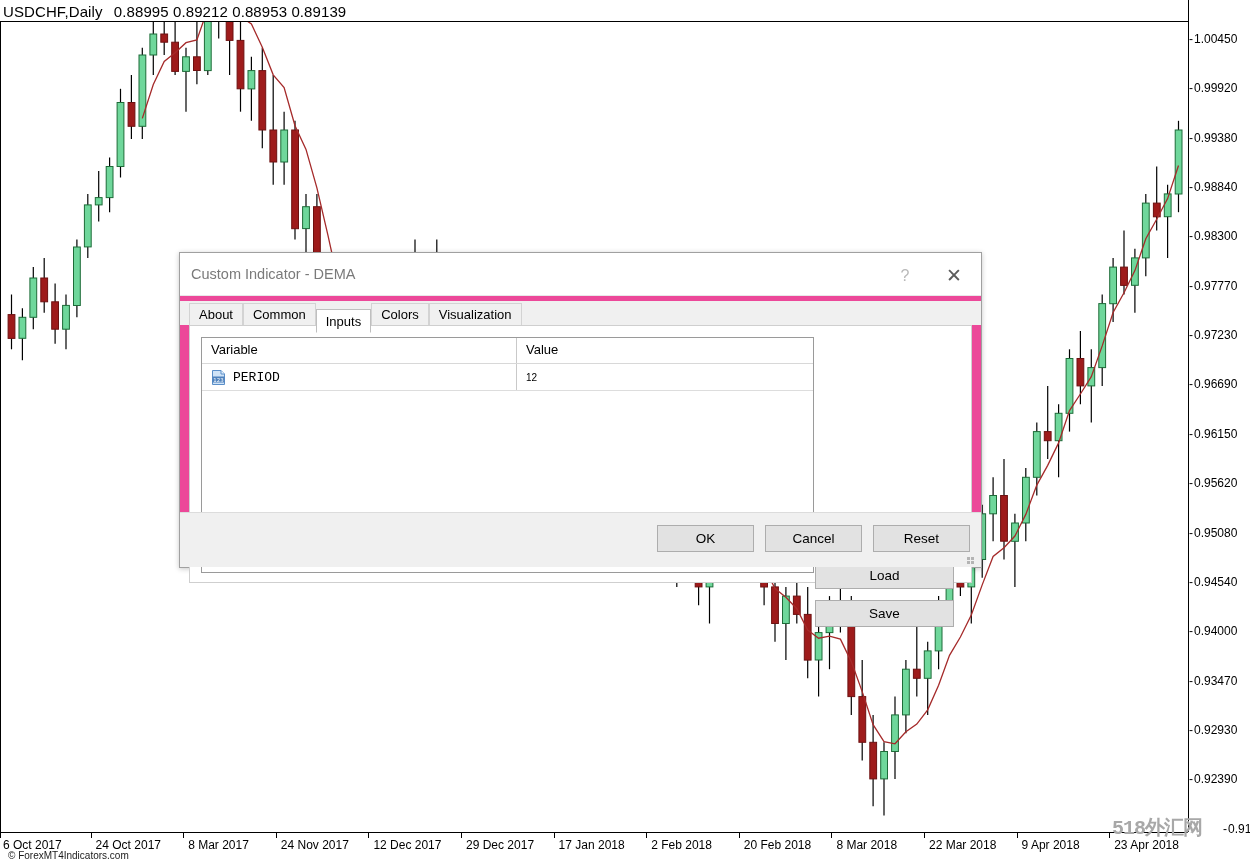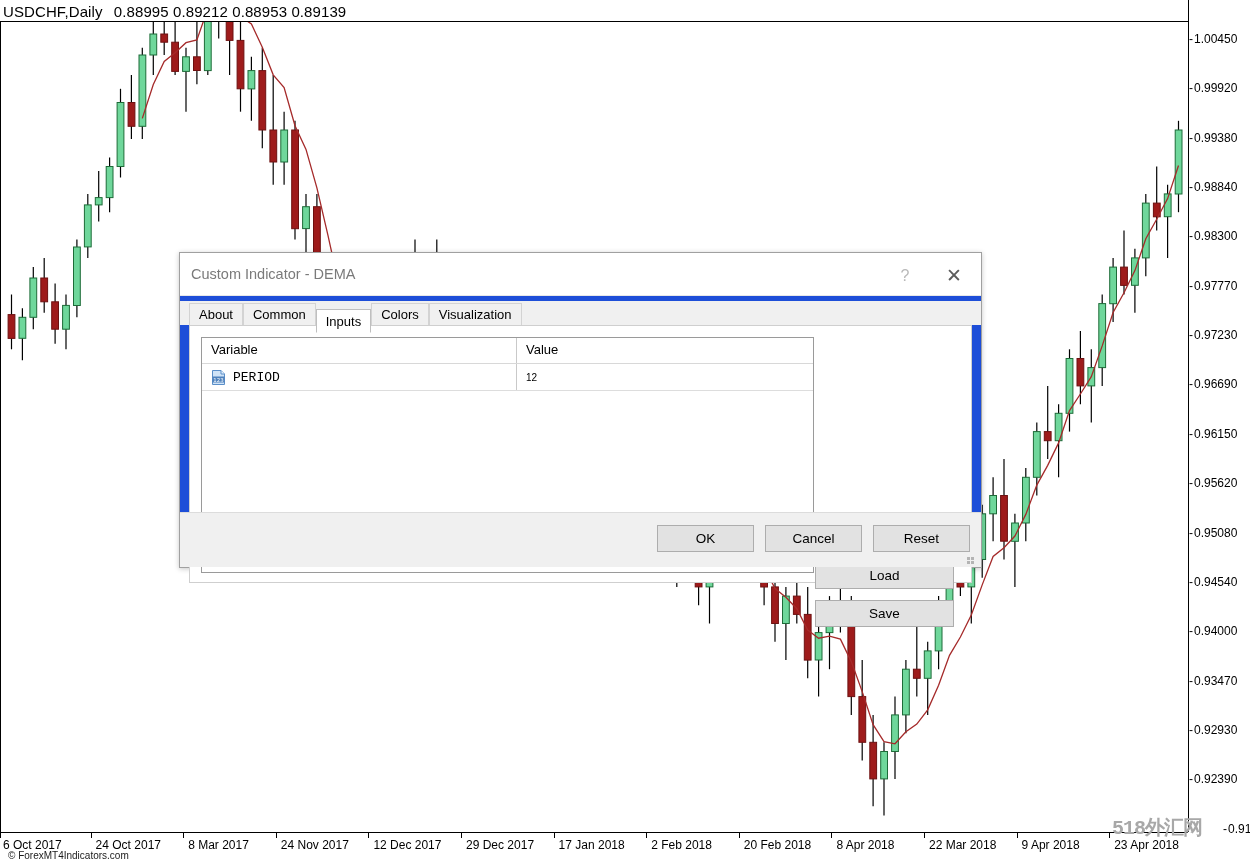--- a/index.html
+++ b/index.html
@@ -126,21 +126,21 @@
     letter-spacing: -1px;
     white-space: nowrap;
     font-family: Liberation Mono, monospace;
   }
 
   
   #indicator-dialog {
     position: absolute;
     left: 179px; top: 252px;
     width: 803px; height: 316px;
-    background: #1d4ed8;
+    background: #ec4899;
     border: 1px solid #a0a0a0;
     box-shadow: 0 1px 5px rgba(0,0,0,0.22);
     box-sizing: border-box;
   }
   .dlg-titlebar {
     position: relative;
     height: 42px;
     background: #ffffff;
     border-bottom: 1px solid #e8e8e8;
   }
@@ -609,21 +609,21 @@
       <div class="date-tick" style="left: 373.4px;">12 Dec 2017</div>
       <div class="date-sep" style="left: 368.4px;"></div>
       <div class="date-tick" style="left: 466px;">29 Dec 2017</div>
       <div class="date-sep" style="left: 461px;"></div>
       <div class="date-tick" style="left: 558.6px;">17 Jan 2018</div>
       <div class="date-sep" style="left: 553.6px;"></div>
       <div class="date-tick" style="left: 651.2px;">2 Feb 2018</div>
       <div class="date-sep" style="left: 646.2px;"></div>
       <div class="date-tick" style="left: 743.8px;">20 Feb 2018</div>
       <div class="date-sep" style="left: 738.8px;"></div>
-      <div class="date-tick" style="left: 836.4px;">8 Apr 2018</div>
+      <div class="date-tick" style="left: 836.4px;">8 Mar 2018</div>
       <div class="date-sep" style="left: 831.4px;"></div>
       <div class="date-tick" style="left: 929px;">22 Mar 2018</div>
       <div class="date-sep" style="left: 924px;"></div>
       <div class="date-tick" style="left: 1021.6px;">9 Apr 2018</div>
       <div class="date-sep" style="left: 1016.6px;"></div>
       <div class="date-tick" style="left: 1114.2px;">23 Apr 2018</div>
       <div class="date-sep" style="left: 1109.2px;"></div>
     </div>
 
   <div id="copyright">© ForexMT4Indicators.com</div>

